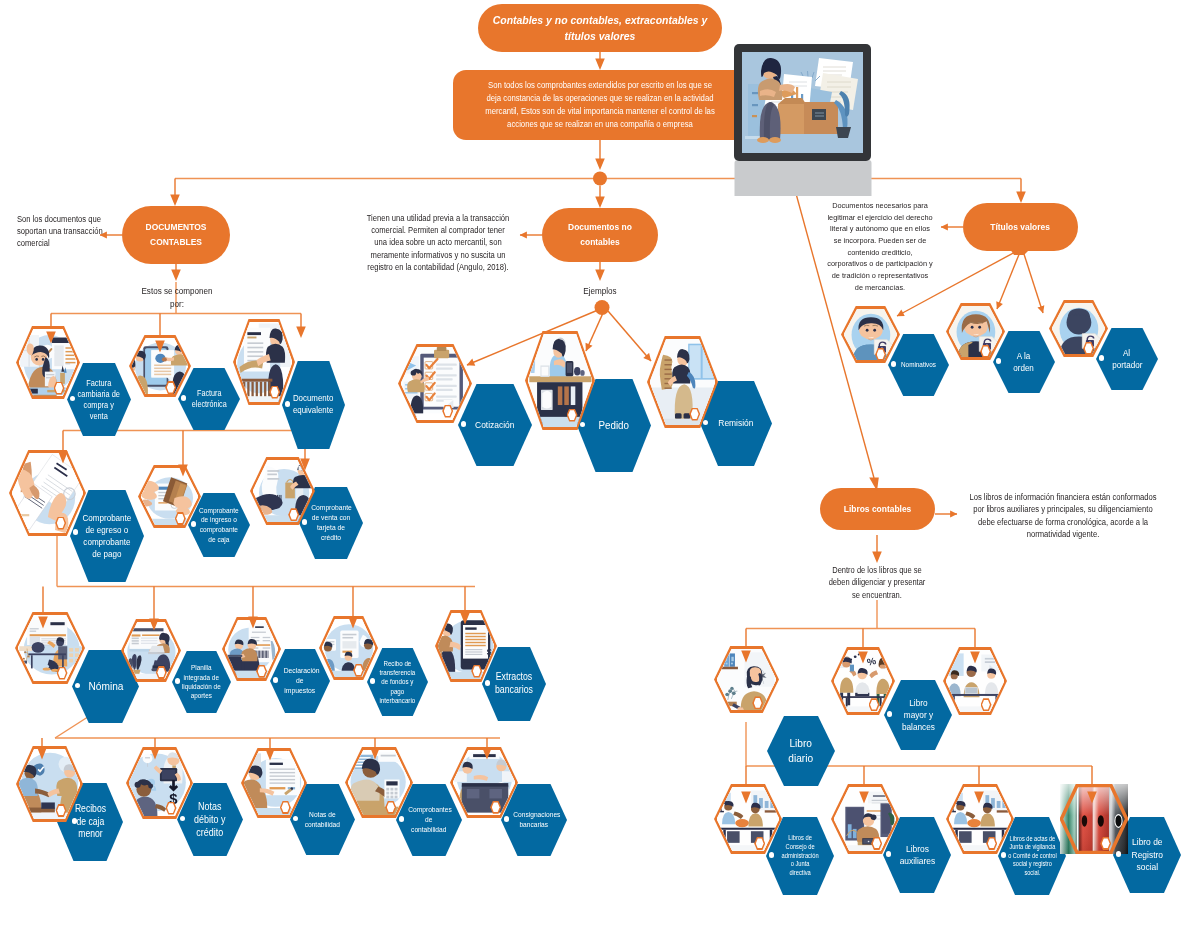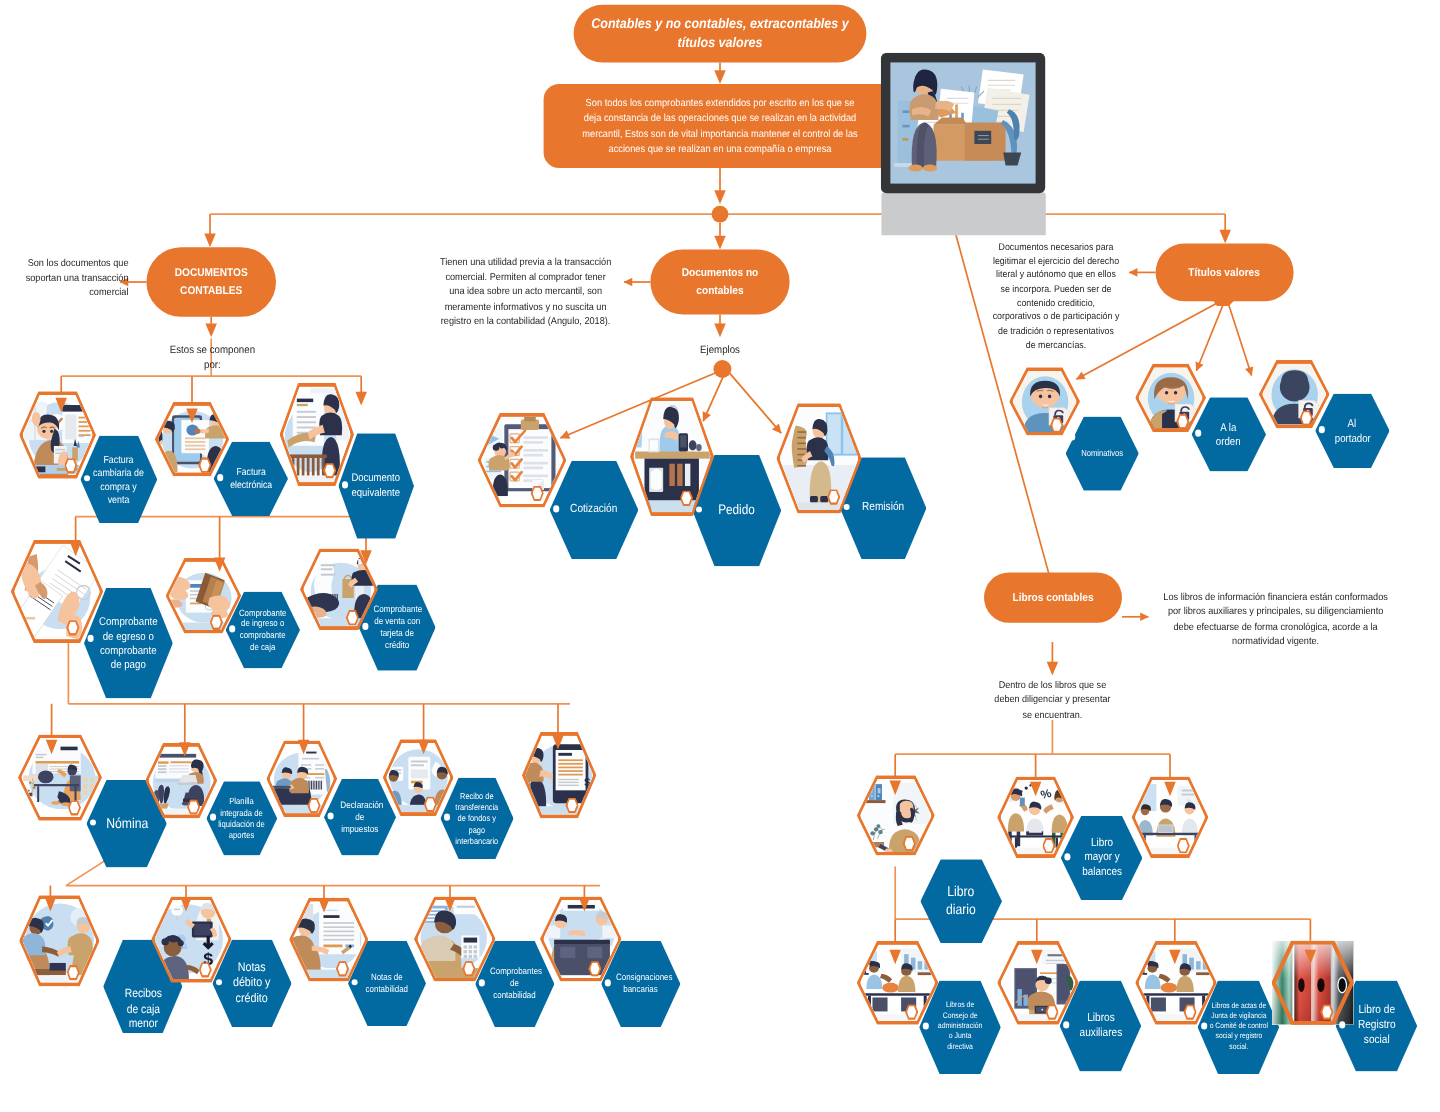--- a/index.html
+++ b/index.html
@@ -146,24 +146,24 @@
     </div>
 <div class="pill" style="left:122px;top:206px;width:108px;height:58px;font-size:9.4px;padding:0 10px;line-height:1.55;">
       <span>DOCUMENTOS CONTABLES</span>
     </div>
 <div class="pill" style="left:963px;top:203px;width:115px;height:48px;font-size:9.4px;padding:0 10px;line-height:1.3;">
       <span>Títulos valores</span>
     </div>
 <div class="pill" style="left:542px;top:208px;width:116px;height:54px;font-size:9.4px;padding:0 12px;line-height:1.55;">
       <span>Documentos no contables</span>
     </div>
-<div class="pill" style="left:820px;top:477px;width:115px;height:42px;font-size:9.4px;padding:0 10px;line-height:1.3;">
+<div class="pill" style="left:820px;top:488px;width:115px;height:42px;font-size:9.4px;padding:0 10px;line-height:1.3;">
       <span>Libros contables</span>
     </div>
-<div class="note" style="left:13px;top:213px;width:98px;font-size:8.3px;line-height:1.47;text-align:right;">
+<div class="note" style="left:13px;top:213px;width:98px;font-size:8.3px;line-height:1.47;text-align:left;">
       <span>Son los documentos que soportan una transacción comercial</span>
     </div>
 <div class="note" style="left:359px;top:212px;width:158px;font-size:8.3px;line-height:1.47;text-align:center;">
       <span>Tienen una utilidad previa a la transacción comercial. Permiten al comprador tener una idea sobre un acto mercantil, son meramente informativos y no suscita un registro en la contabilidad (Angulo, 2018).</span>
     </div>
 <div class="note" style="left:822px;top:200px;width:116px;font-size:8.0px;line-height:1.46;text-align:center;">
       <span>Documentos necesarios para legitimar el ejercicio del derecho literal y autónomo que en ellos se incorpora. Pueden ser de contenido crediticio, corporativos o de participación y de tradición o representativos de mercancías.</span>
     </div>
 <div class="note" style="left:960px;top:491px;width:206px;font-size:8.3px;line-height:1.5;text-align:center;">
       <span>Los libros de información financiera están conformados por libros auxiliares y principales, su diligenciamiento debe efectuarse de forma cronológica, acorde a la normatividad vigente.</span>
@@ -633,20 +633,23 @@
           <path d="M2,104 q-2,-42 14,-44 q16,2 14,44 z" fill="#2F3550"></path>
           <circle cx="16" cy="30" r="9" fill="#F5C39E"></circle>
           <path d="M6,28 q1,-12 10,-11 q12,1 10,13 q-3,11 -5,3 q-8,-5 -15,-5 z" fill="#2B3148"></path>
           <path d="M0,42 q13,-9 22,0 q6,6 4,22 l-28,0 q-4,-19 2,-22 z" fill="#C08B5A"></path>
           <path d="M22,48 q12,0 18,6 l-2,8 q-8,-6 -18,-5 z" fill="#F5C39E"></path>
           <path d="M4,50 q-6,14 -2,24 l6,-2 q-3,-12 0,-20 z" fill="#C08B5A"></path>
           <rect x="0" y="98" width="100" height="12" rx="0" fill="#CBDFEE"></rect>
         </svg>
       </div>
     </div>
+<div class="hex hex-lab" style="left:482px;top:647px;width:64px;height:74px;font-size:10.2px;line-height:1.26;">
+      <span style="width:46.0px">Extractos bancarios</span>
+    </div>
 <div class="dot" style="left:484.6px;top:680.1px;width:5.8px;height:5.8px;"></div>
 <div class="notch" style="left:471.2px;top:664.6px;"></div>
 <div class="hex hex-img" style="left:16px;top:746px;width:67px;height:76px;">
       <div class="inner">
         <svg viewBox="0 0 100 110" preserveAspectRatio="none" width="100%" height="100%">
           <rect x="0" y="0" width="100" height="110" rx="0" fill="#FFFFFF"></rect>
           <circle cx="50" cy="52" r="46" fill="#C9DEF0"></circle>
           <circle cx="76" cy="24" r="12" fill="#E4EEF6"></circle>
           <path d="M28,40 q-10,-12 0,-16 q11,-4 13,6 q2,9 -7,12 z" fill="#4E7FAE"></path>
           <path d="M31,32 l3,3 l6,-7" fill="none" stroke="#FFFFFF" stroke-width="2.6"></path>
@@ -659,21 +662,21 @@
           <circle cx="82" cy="36" r="9" fill="#F5C39E"></circle>
           <path d="M72,34 q1,-11 10,-10 q11,1 9,12 q-8,-5 -19,-2 z" fill="#C6CBD2"></path>
           <path d="M64,50 q16,-10 26,0 q6,6 4,24 l-32,0 q-4,-20 2,-24 z" fill="#C9A36B"></path>
           <path d="M64,62 q-14,2 -18,8 l3,6 q8,-6 17,-6 z" fill="#F5C39E"></path>
           <rect x="2" y="92" width="56" height="8" rx="0" fill="#8B5E3C"></rect>
           <rect x="36" y="84" width="22" height="10" rx="0" fill="#2F3550"></rect>
           <rect x="0" y="100" width="100" height="10" rx="0" fill="#F0F5FA"></rect>
         </svg>
       </div>
     </div>
-<div class="hex hex-lab" style="left:86px;top:783px;width:66px;height:78px;font-size:10.0px;line-height:1.26;align-items:flex-end;">
+<div class="hex hex-lab" style="left:57px;top:783px;width:66px;height:78px;font-size:10.0px;line-height:1.26;">
       <span style="width:42.9px">Recibos de caja menor</span>
     </div>
 <div class="dot" style="left:71.6px;top:818.1px;width:5.8px;height:5.8px;"></div>
 <div class="notch" style="left:55.5px;top:804.0px;"></div>
 <div class="hex hex-img" style="left:126px;top:747px;width:67px;height:72px;">
       <div class="inner">
         <svg viewBox="0 0 100 110" preserveAspectRatio="none" width="100%" height="100%">
           <rect x="0" y="0" width="100" height="110" rx="0" fill="#FFFFFF"></rect>
           <circle cx="44" cy="54" r="48" fill="#C9DEF0"></circle>
           <circle cx="30" cy="14" r="8" fill="#FBFCFD"></circle>
@@ -935,21 +938,21 @@
           <path d="M44,60 q6,2.5 12,0 q-4,5.5 -12,0 z" fill="#FFFFFF"></path>
           <path d="M45,65 q5,4 10,0" fill="none" stroke="#D79A6E" stroke-width="1.2"></path>
           <path d="M56,66 l24,0 l14,16 l-14,16 l-24,0 z" fill="#F4F2EE" stroke="#D6D3CD" stroke-width="0.8"></path>
           <rect x="63" y="80" width="15" height="14" rx="1.5" fill="#3F3A63"></rect>
           <path d="M65.5,80 q0,-8.5 6,-8.5 q6,0 6,5" fill="none" stroke="#3F3A63" stroke-width="2.8"></path>
           <circle cx="70.5" cy="85" r="2" fill="#F4F2EE"></circle>
           <rect x="69.6" y="86" width="1.9" height="5" fill="#F4F2EE"></rect>
         </svg>
       </div>
     </div>
-<div class="hex hex-lab" style="left:888px;top:347px;width:61px;height:62px;font-size:7.4px;line-height:1.28;">
+<div class="hex hex-lab" style="left:888px;top:334px;width:61px;height:62px;font-size:7.4px;line-height:1.28;">
       <span style="width:65.1px">Nominativos</span>
     </div>
 <div class="dot" style="left:890.6px;top:361.1px;width:5.8px;height:5.8px;"></div>
 <div class="notch" style="left:875.1px;top:347.9px;"></div>
 <div class="hex hex-img" style="left:946px;top:303px;width:59px;height:57px;">
       <div class="inner">
         <svg viewBox="0 0 100 110" preserveAspectRatio="none" width="100%" height="100%">
           <rect x="0" y="0" width="100" height="110" rx="0" fill="#F7F4EE"></rect>
           <ellipse cx="50" cy="56" rx="36" ry="46" fill="#A9D2EF"></ellipse>
           <path d="M16,110 q2,-34 34,-34 q32,0 34,34 z" fill="#2B3148"></path>

